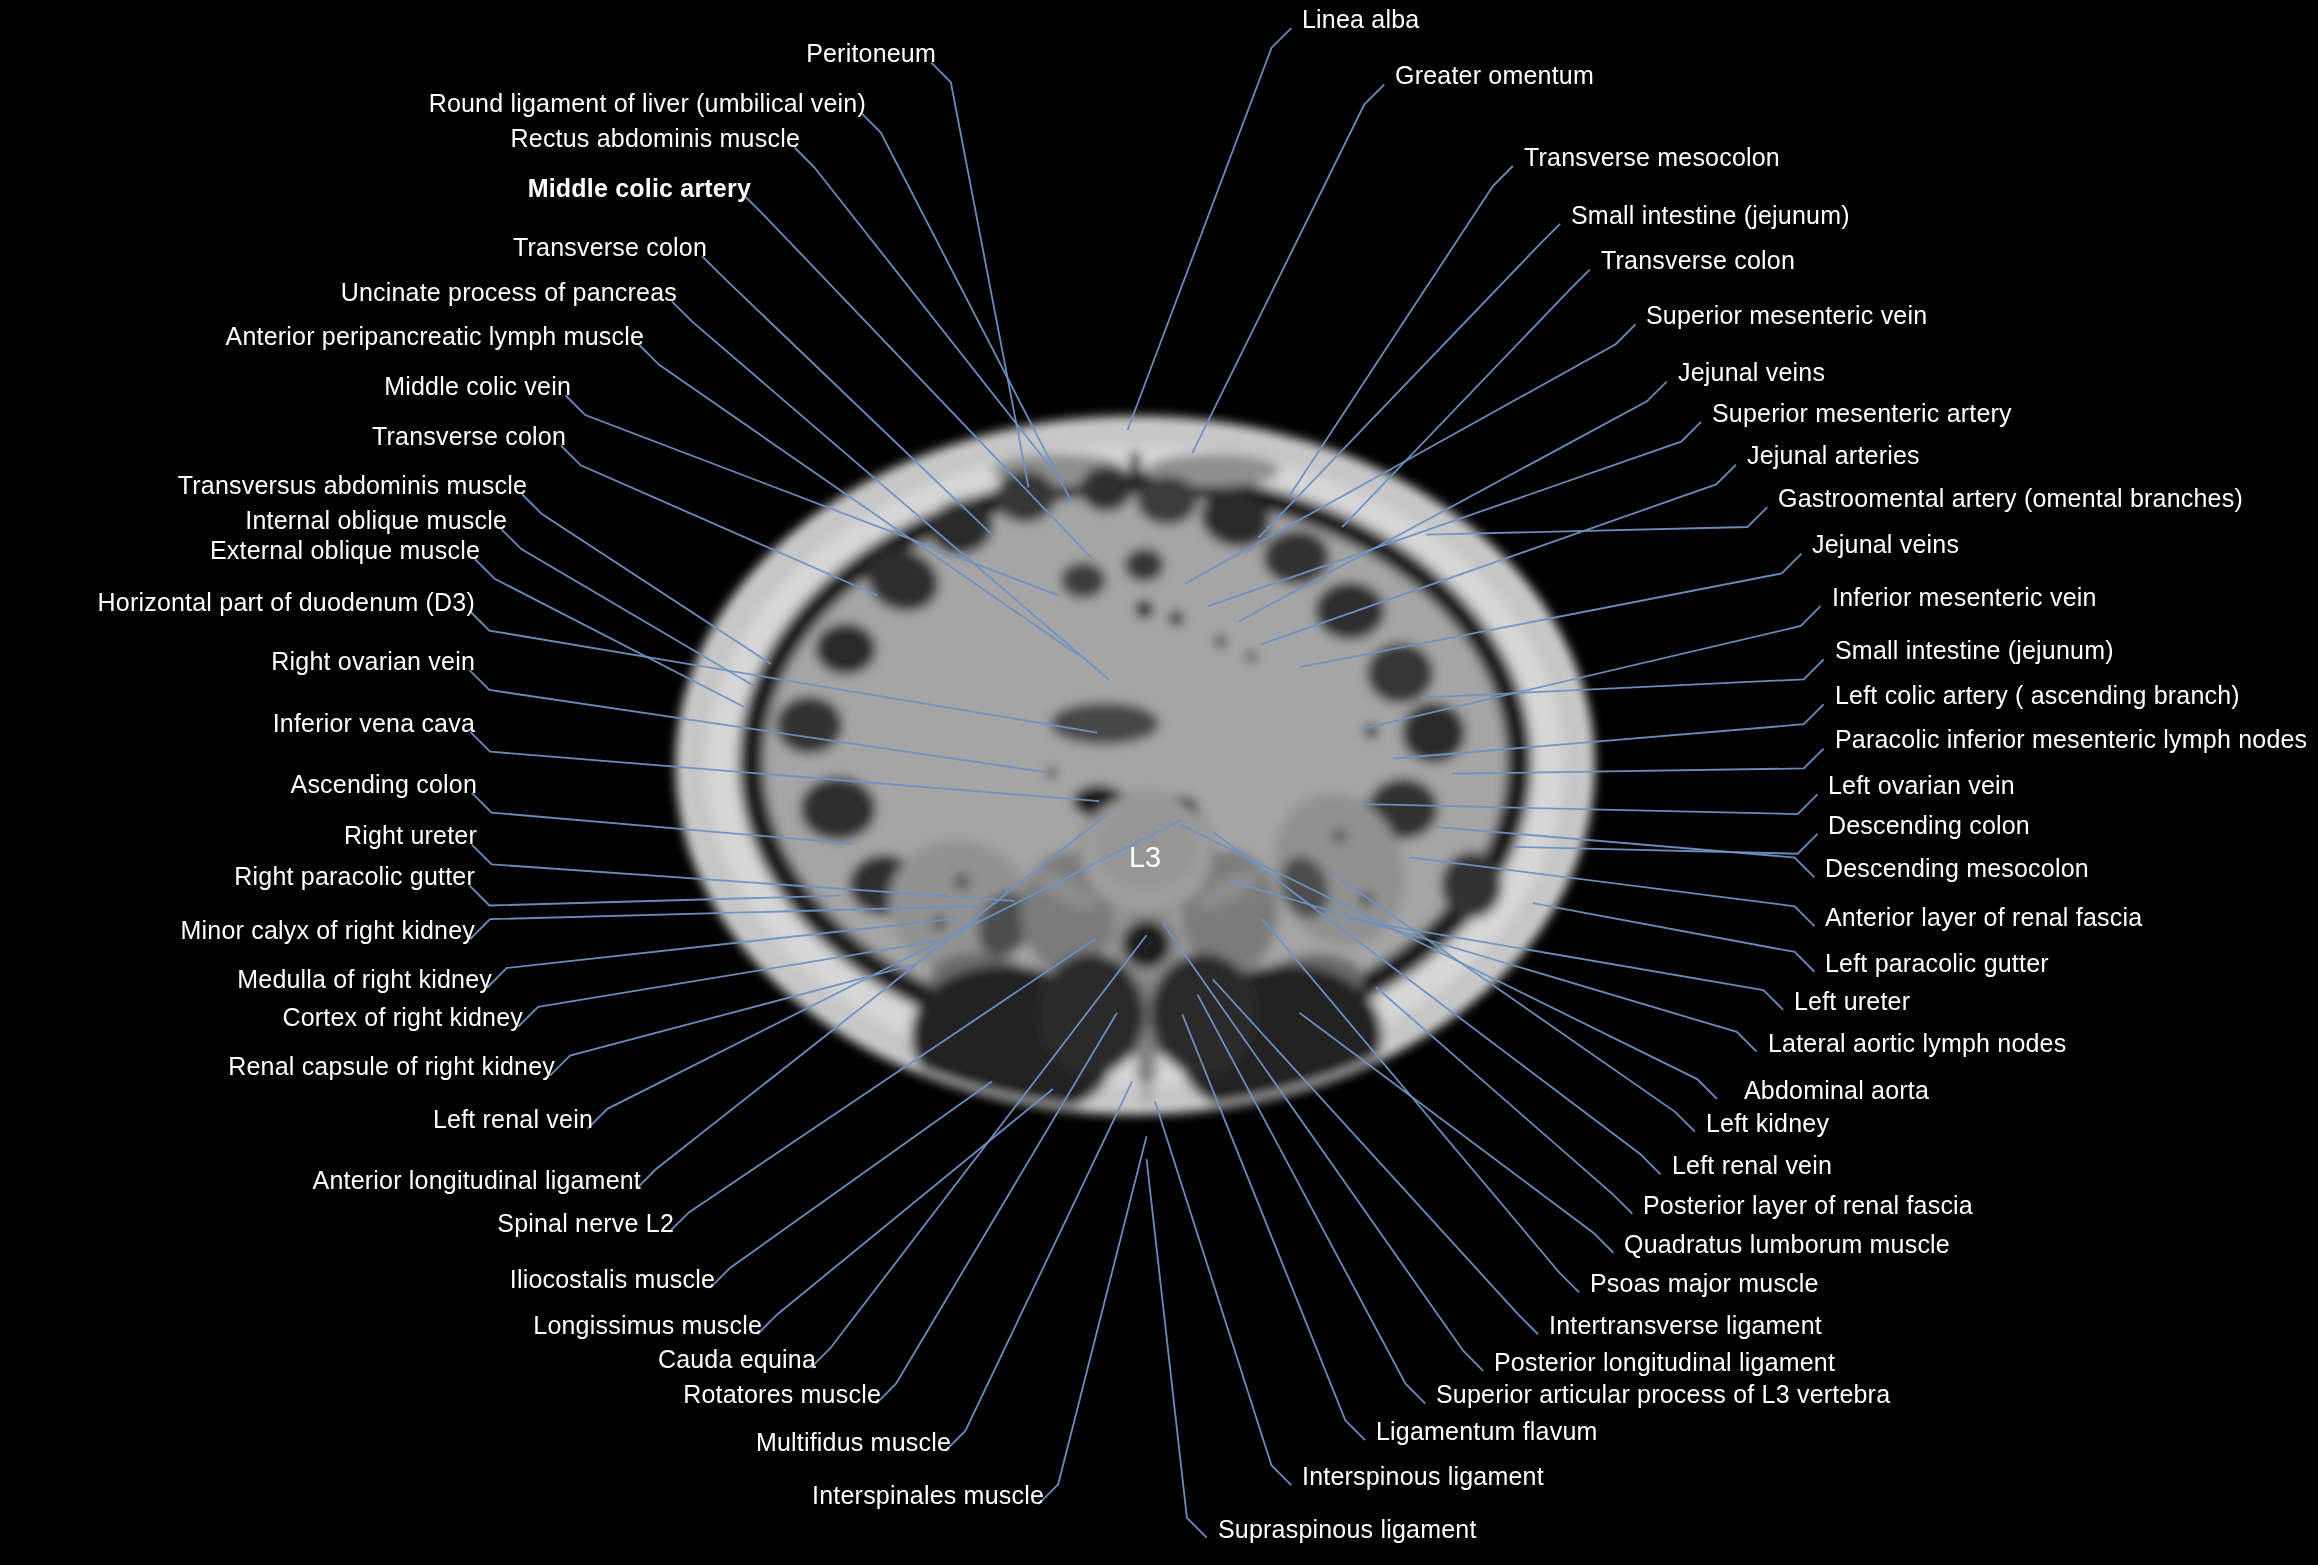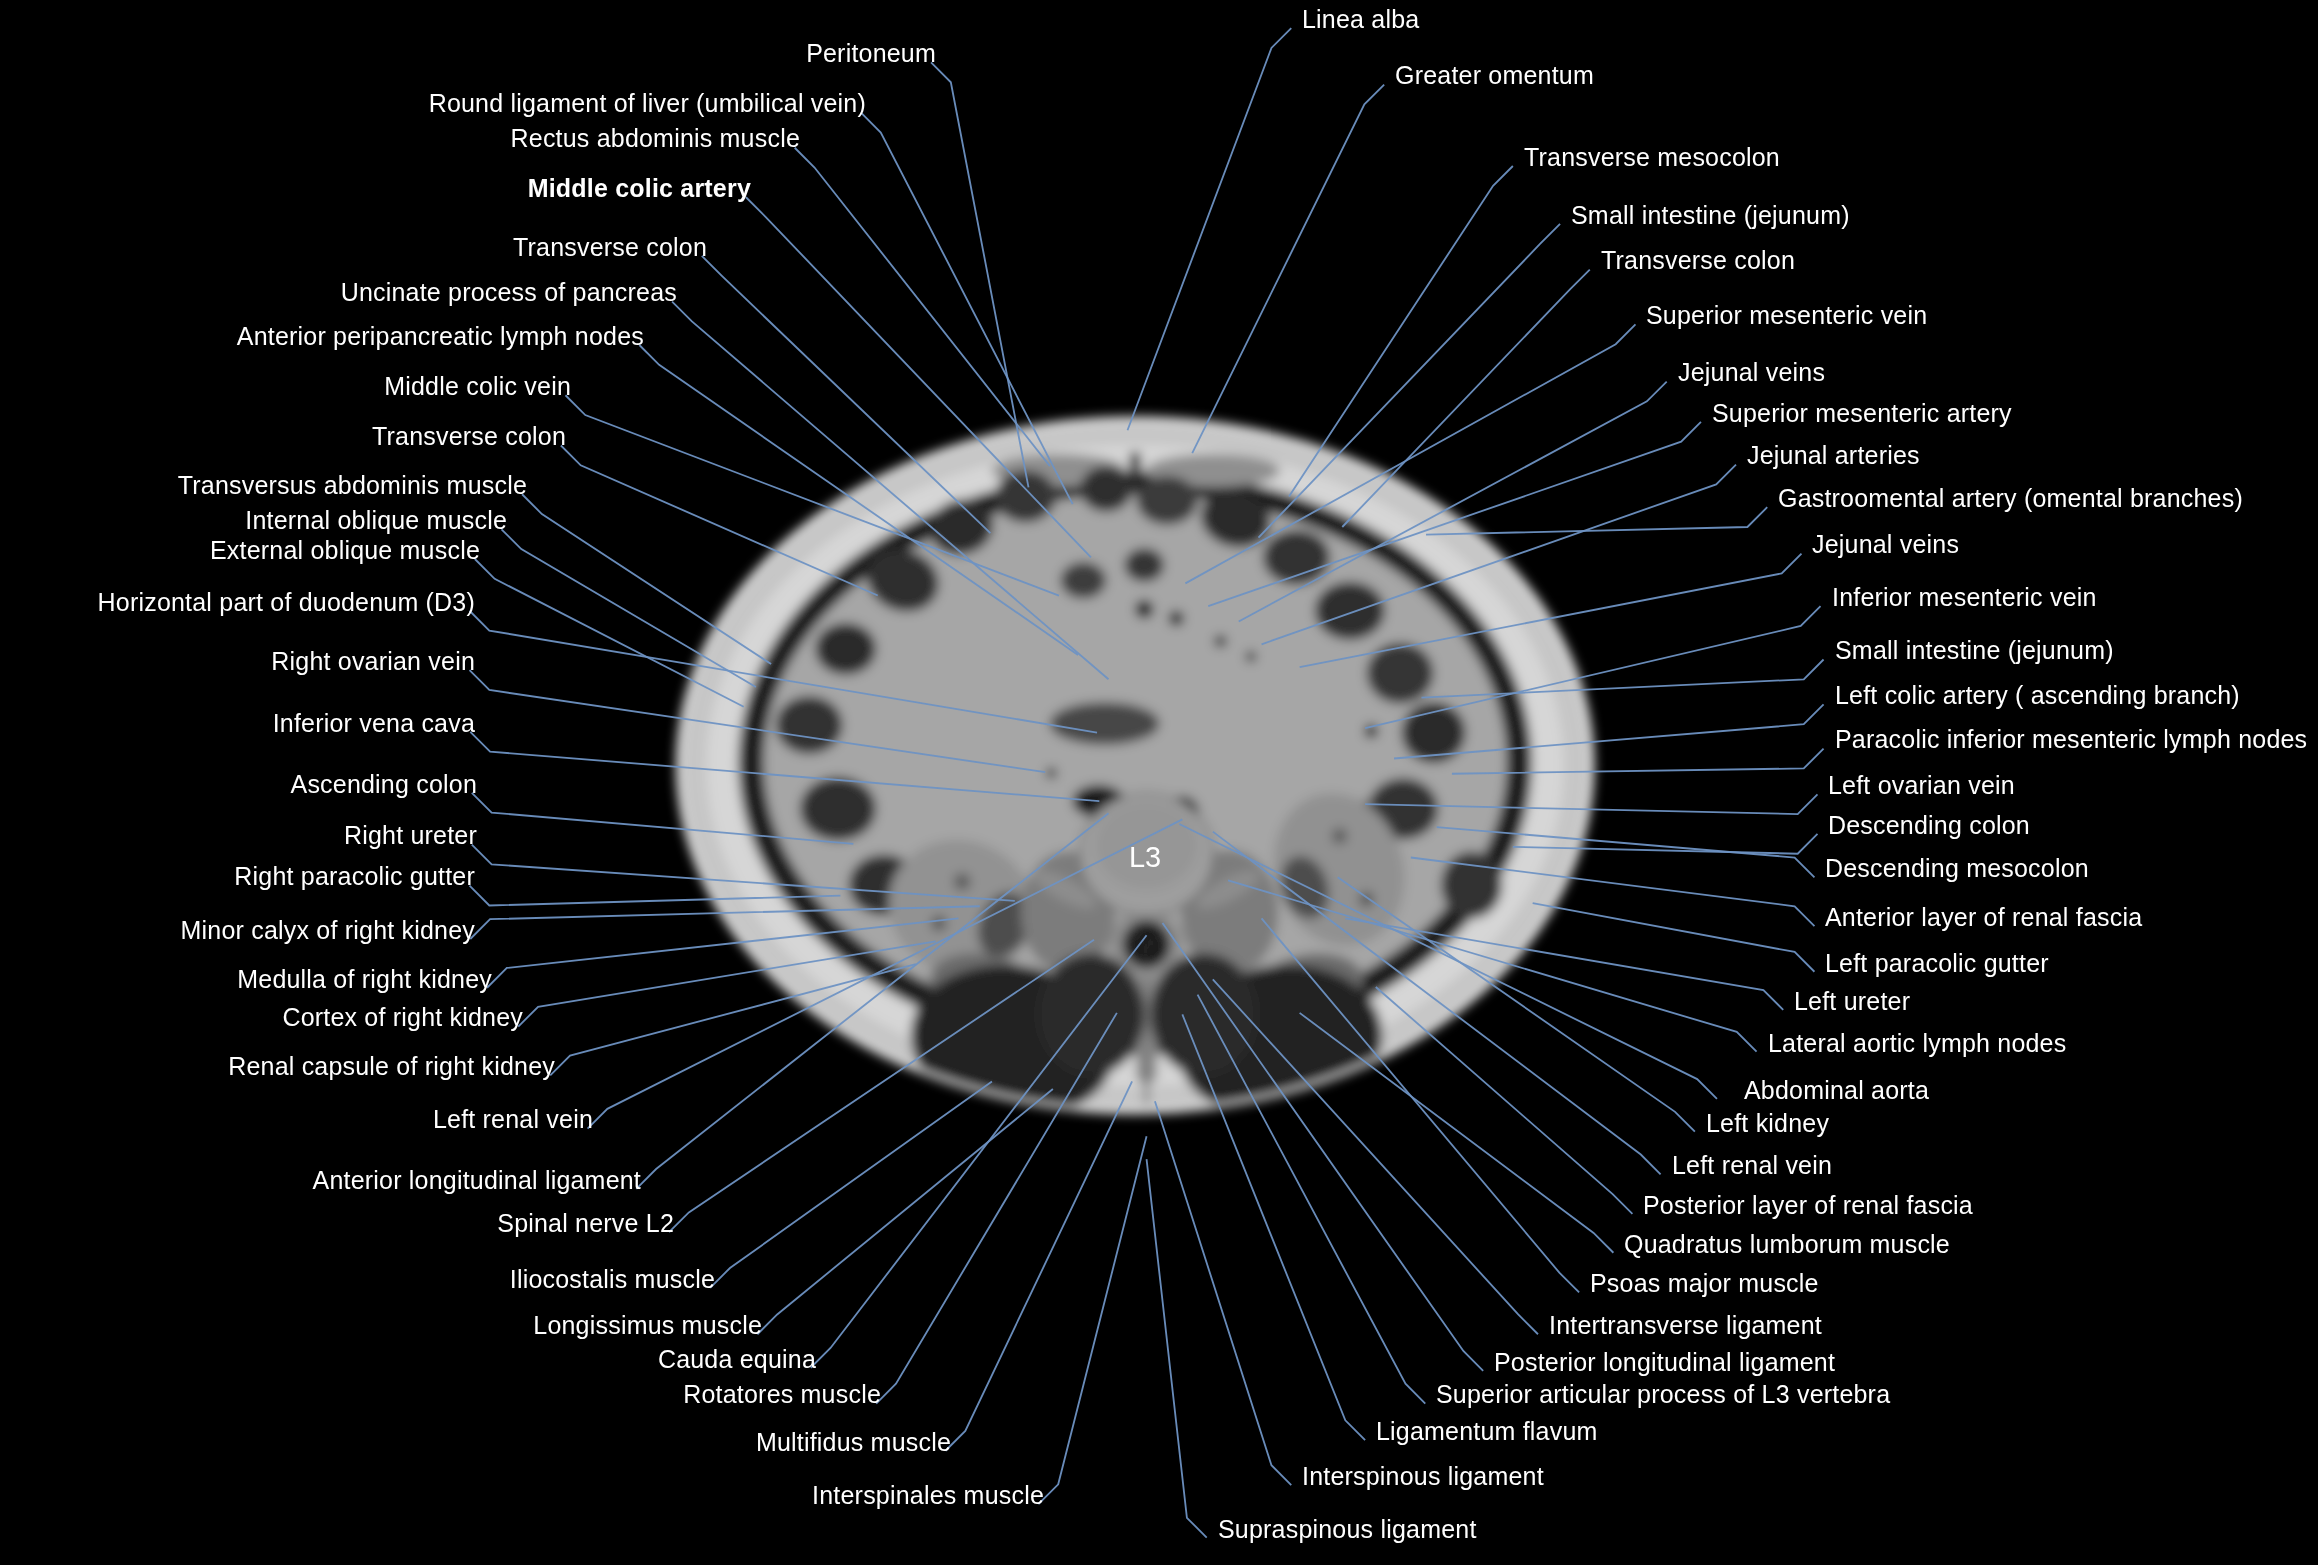--- a/index.html
+++ b/index.html
@@ -186,21 +186,21 @@
 
   <div class="label-layer" id="label-layer">
       <span class="anatomy-label" style="top: 3.8px; left: 1294px;">Linea alba</span>
       <span class="anatomy-label" style="top: 60px; left: 1387px;">Greater omentum</span>
       <span class="anatomy-label right-aligned" style="top: 38px; right: 1391px;">Peritoneum</span>
       <span class="anatomy-label right-aligned" style="top: 88px; right: 1461px;">Round ligament of liver (umbilical vein)</span>
       <span class="anatomy-label right-aligned" style="top: 123px; right: 1527px;">Rectus abdominis muscle</span>
       <span class="anatomy-label right-aligned" style="top: 173px; right: 1576px; font-weight: bold;">Middle colic artery</span>
       <span class="anatomy-label right-aligned" style="top: 232px; right: 1620px;">Transverse colon</span>
       <span class="anatomy-label right-aligned" style="top: 277px; right: 1650px;">Uncinate process of pancreas</span>
-      <span class="anatomy-label right-aligned" style="top: 321px; right: 1683px;">Anterior peripancreatic lymph nodes</span>
+      <span class="anatomy-label right-aligned" style="top: 321px; right: 1683px;">Anterior peripancreatic lymph muscle</span>
       <span class="anatomy-label right-aligned" style="top: 371px; right: 1756px;">Middle colic vein</span>
       <span class="anatomy-label right-aligned" style="top: 421px; right: 1761px;">Transverse colon</span>
       <span class="anatomy-label right-aligned" style="top: 470px; right: 1800px;">Transversus abdominis muscle</span>
       <span class="anatomy-label right-aligned" style="top: 505px; right: 1820px;">Internal oblique muscle</span>
       <span class="anatomy-label right-aligned" style="top: 535px; right: 1847px;">External oblique muscle</span>
       <span class="anatomy-label right-aligned" style="top: 587px; right: 1852px;">Horizontal part of duodenum (D3)</span>
       <span class="anatomy-label right-aligned" style="top: 646px; right: 1852px;">Right ovarian vein</span>
       <span class="anatomy-label right-aligned" style="top: 708px; right: 1852px;">Inferior vena cava</span>
       <span class="anatomy-label right-aligned" style="top: 769px; right: 1850px;">Ascending colon</span>
       <span class="anatomy-label right-aligned" style="top: 820px; right: 1850px;">Right ureter</span>

